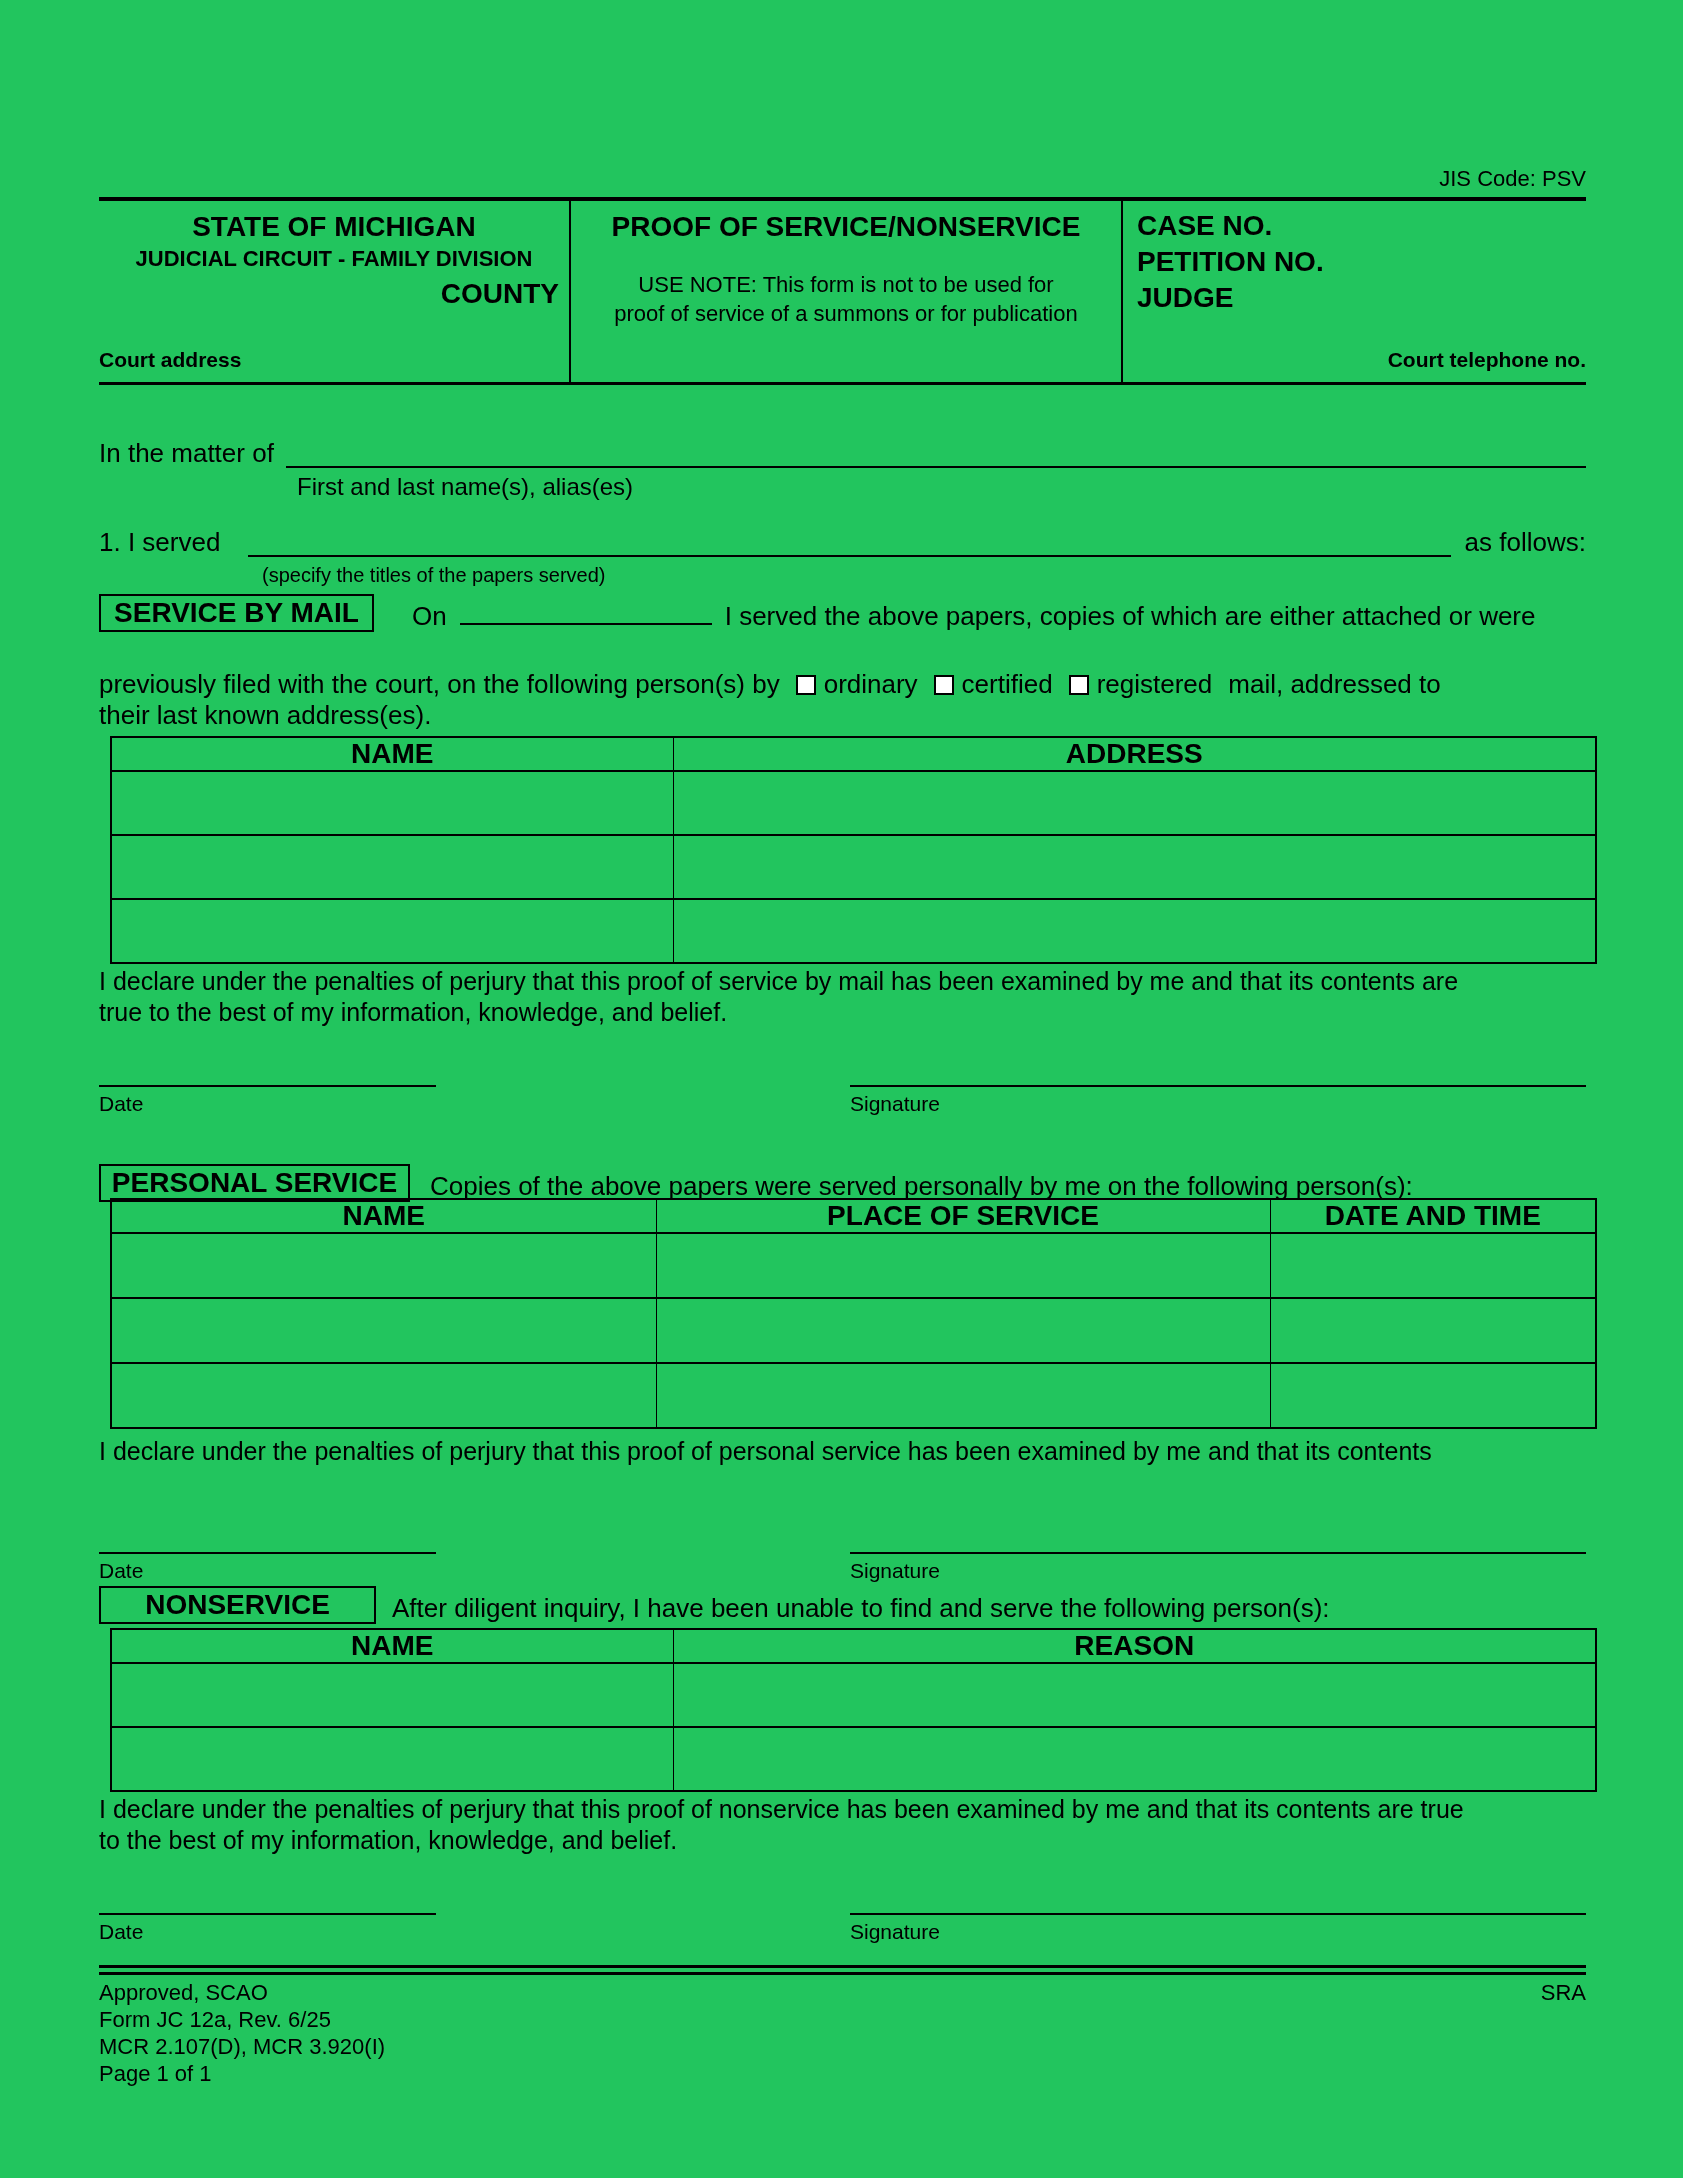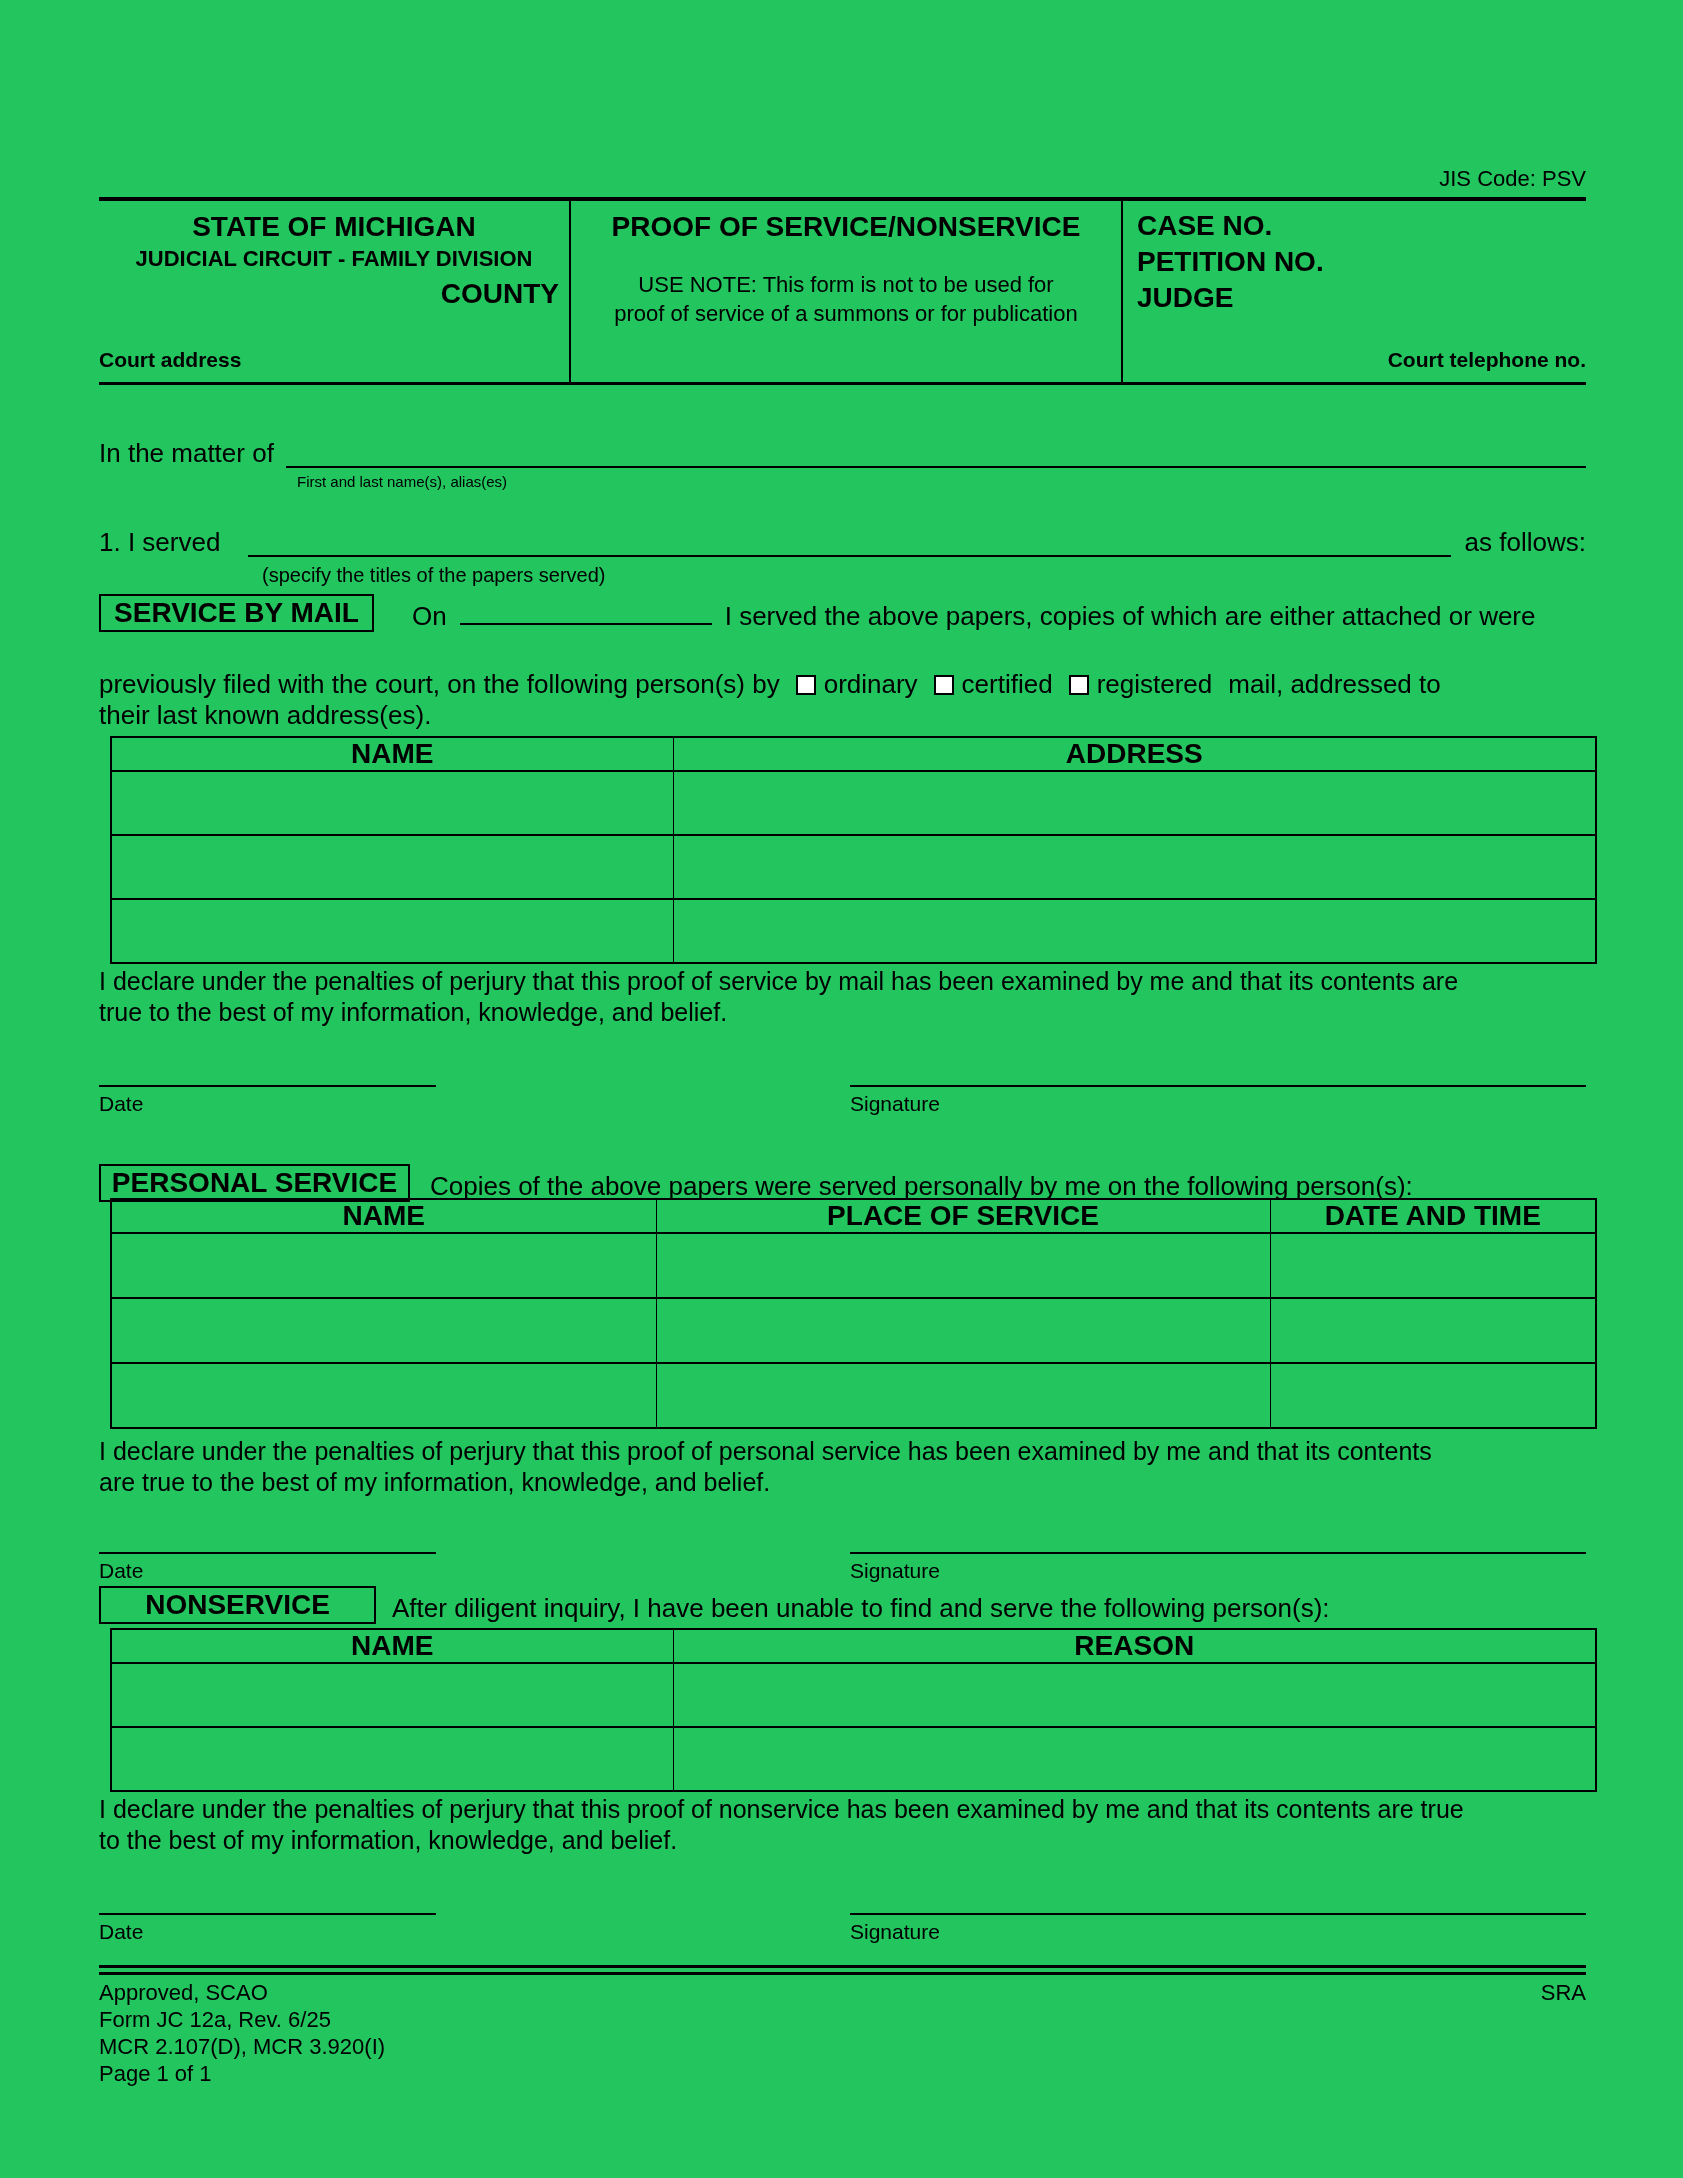--- a/index.html
+++ b/index.html
@@ -37,21 +37,21 @@
   #h-right .h-big { line-height: 36px; }
 
   
   #court-row { top: 348px; display: flex; justify-content: space-between; font-size: 21px; font-weight: bold; }
 
   
   .field-row { display: flex; align-items: flex-end; line-height: 30px; }
   .fill { flex: 1; border-bottom: 2px solid #000; height: 30px; }
   #matter-row { top: 438px; }
   #matter-row .fill { margin-left: 12px; }
-  #matter-sub { top: 473px; font-size: 15px; padding-left: 198px; }
+  #matter-sub { top: 473px; font-size: 24px; padding-left: 198px; }
   #served-row { top: 527px; }
   #served-row .fill { margin-left: 28px; margin-right: 14px; }
   #served-sub { top: 564px; font-size: 20px; padding-left: 163px; }
 
   
   .section-box {
     border: 2px solid #000; font-weight: bold; font-size: 28px;
     height: 38px; flex: none;
     display: flex; align-items: center; justify-content: center;
   }
@@ -248,21 +248,20 @@
           <td></td>
           <td></td>
           <td></td>
         </tr>
       </tbody>
     </table>
   </div>
 
   <div class="abs decl" id="personal-decl">
     <div>I declare under the penalties of perjury that this proof of personal service has been examined by me and that its contents</div>
-    <div>are true to the best of my information, knowledge, and belief.</div>
   </div>
 
   <div class="abs sig-row" id="personal-sig">
     <div class="sig-date">
       <div class="sig-line"></div>
       <span class="sig-label">Date</span>
     </div>
     <div class="sig-gap"></div>
     <div class="sig-sign">
       <div class="sig-line"></div>

